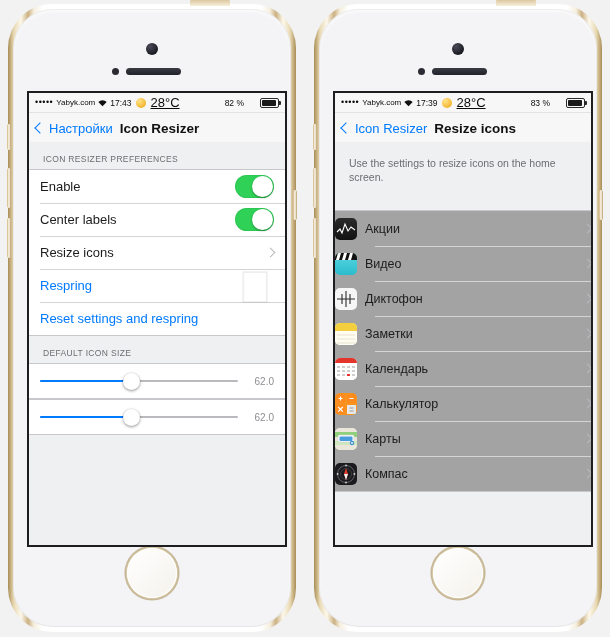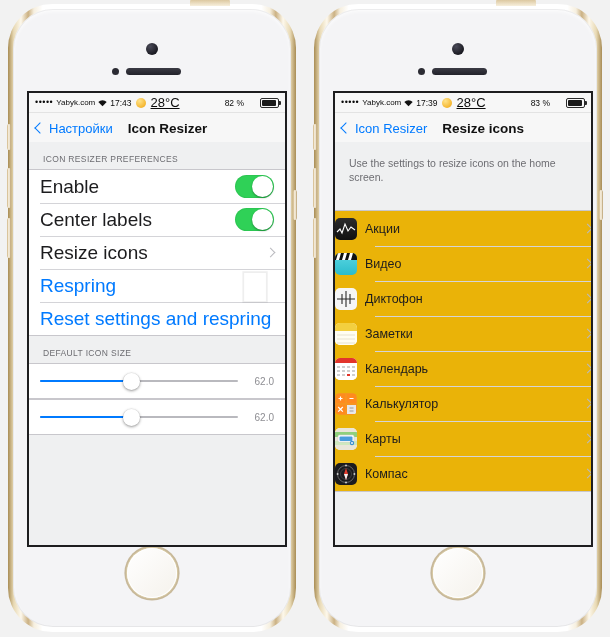--- a/index.html
+++ b/index.html
@@ -76,21 +76,21 @@
   .temp{font-size:13px;text-decoration:underline;}
   .sb-right{margin-left:auto;display:flex;align-items:center;gap:16px;}
   .batt-pct{font-size:8.5px;}
   .batt{width:17px;height:8px;border:1px solid #2a2a2a;border-radius:2px;position:relative;}
   .batt i{position:absolute;left:1px;top:1px;bottom:1px;width:80%;background:#1a1a1a;border-radius:1px;display:block;}
   .batt:after{content:"";position:absolute;right:-3px;top:2px;width:2px;height:4px;background:#2a2a2a;border-radius:0 1px 1px 0;}
 
   
   .navbar{
     height:30px;background:#f7f7f7;border-bottom:1px solid #c9c9ce;
-    display:flex;align-items:center;padding:0 7px;gap:8px;
+    display:flex;align-items:center;padding:0 7px;
   }
   .back{display:flex;align-items:center;color:#007aff;cursor:pointer;}
   .chev-back{
     width:7px;height:7px;border-left:1.8px solid #007aff;border-bottom:1.8px solid #007aff;
     transform:rotate(45deg);margin-right:5px;
   }
   .back-label{font-size:13px;color:#007aff;}
   .nav-title{font-size:13.5px;font-weight:bold;color:#111;margin-left:7px;}
 
   
@@ -101,21 +101,21 @@
     padding:12px 14px 5px 14px;text-transform:uppercase;
   }
   .group{background:#fff;border-top:1px solid #c8c7cc;border-bottom:1px solid #c8c7cc;}
   .row{
     height:33px;display:flex;align-items:center;padding:0 11px;
     background:#fff;position:relative;
   }
   .row + .row:before{
     content:"";position:absolute;left:11px;right:0;top:0;height:1px;background:#d4d4d8;
   }
-  .row-label{font-size:19px;color:#1c1c1e;}
+  .row-label{font-size:13px;color:#1c1c1e;}
   .row-label.blue{color:#007aff;}
   .chev{margin-left:auto;width:6px;height:6px;border-top:1.6px solid #b9b9be;border-right:1.6px solid #b9b9be;transform:rotate(45deg);}
 
   
   .toggle{
     margin-left:auto;width:39px;height:23px;border-radius:12px;background:#2fd157;
     position:relative;box-shadow:inset 0 0 0 1px rgba(0,0,0,.05);
   }
   .toggle .knob{
     position:absolute;right:1px;top:1px;width:21px;height:21px;border-radius:50%;background:#fff;
@@ -129,21 +129,21 @@
   .track-fill{position:absolute;left:0;height:2px;background:#007aff;border-radius:1px;width:46%;}
   .knob-s{position:absolute;left:42%;width:17px;height:17px;border-radius:50%;background:#fff;
     box-shadow:0 1px 3px rgba(0,0,0,.4),0 0 0 .5px rgba(0,0,0,.08);}
   .slider-val{font-size:10px;color:#8e8e93;margin-left:10px;width:26px;text-align:right;}
 
   
   .intro{
     padding:14px 14px 26px 14px;font-size:10.5px;line-height:1.35;color:#6d6d72;
   }
   .app-row{
-    height:35px;display:flex;align-items:center;padding:0 0;background:#eab308;position:relative;
+    height:35px;display:flex;align-items:center;padding:0 0;background:#a3a3a3;position:relative;
   }
   .app-row + .app-row:before{
     content:"";position:absolute;left:40px;right:0;top:0;height:1px;background:#d4d4d8;
   }
   .app-icon{width:22px;height:22px;border-radius:5px;flex:0 0 auto;margin-right:8px;position:relative;overflow:hidden;}
   .app-name{font-size:12.5px;color:#1c1c1e;}
 
   
   .watermark{
     position:absolute;left:150px;top:268px;width:330px;height:120px;

